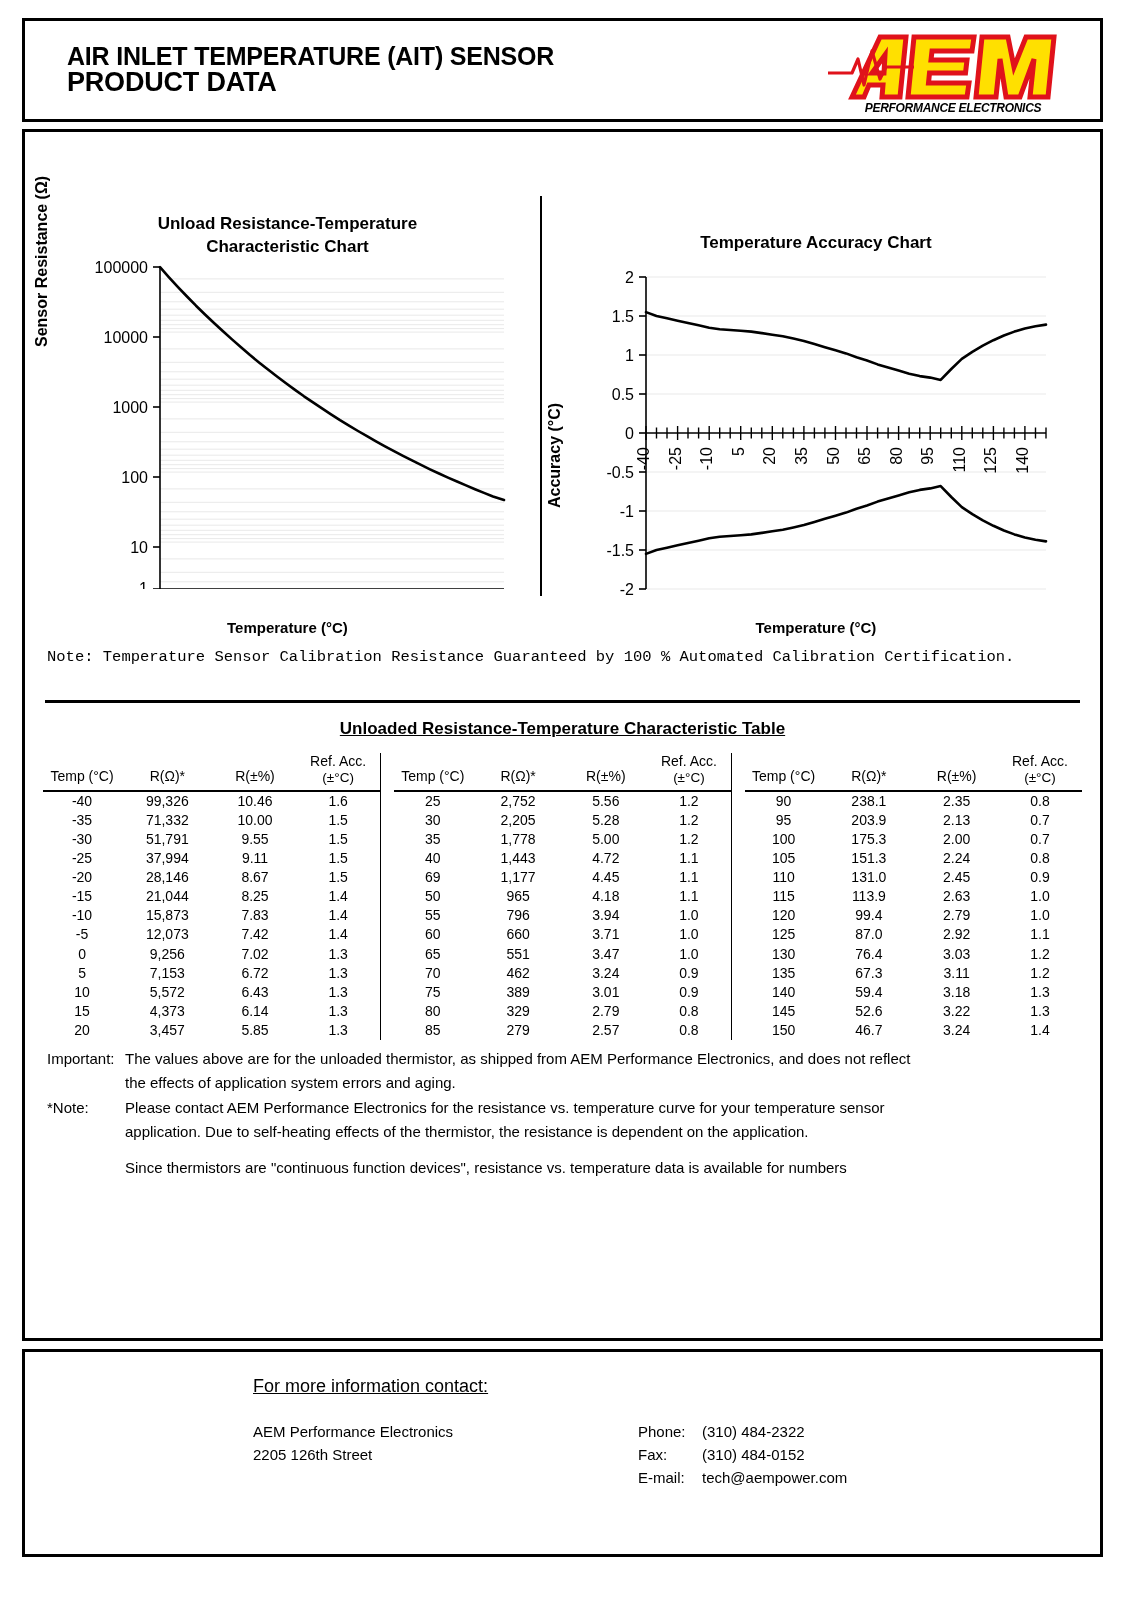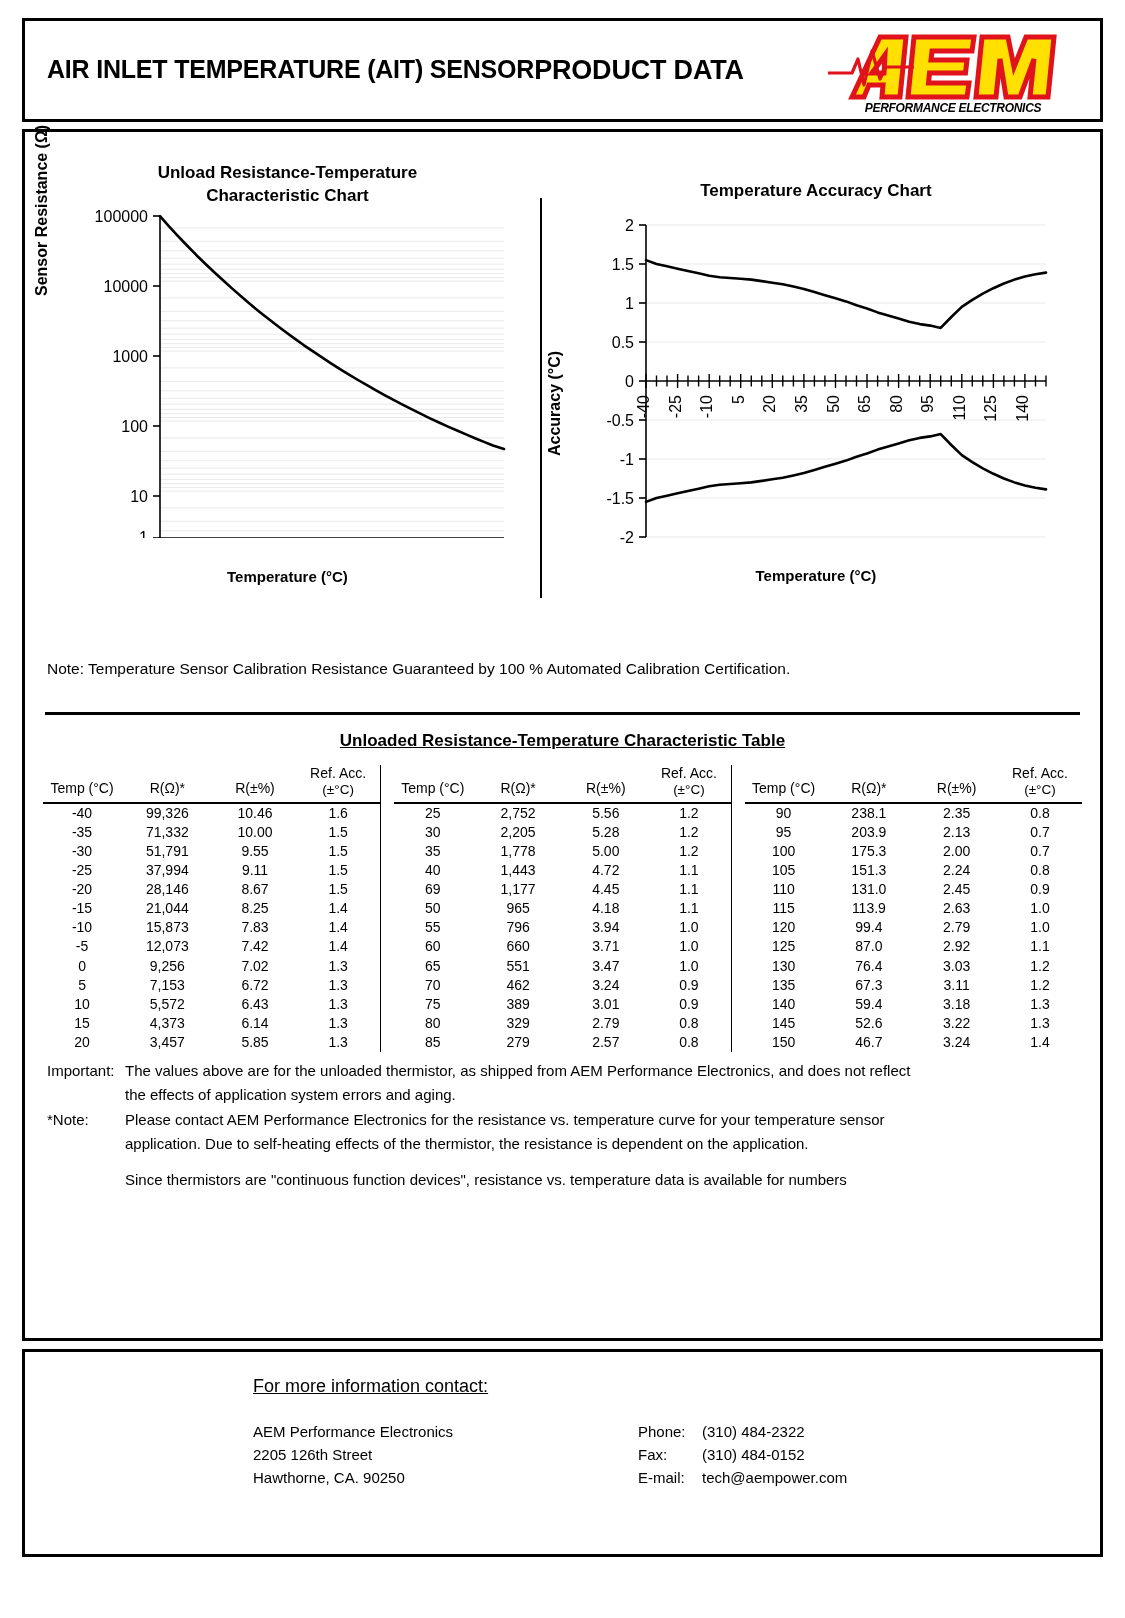--- a/index.html
+++ b/index.html
@@ -28,23 +28,24 @@
     border: 3px solid #000;
     height: 104px;
     display: flex;
     align-items: center;
     justify-content: space-between;
     padding: 0 16px 0 22px;
     box-sizing: border-box;
   }
   .header-titles {
     display: flex;
-    flex-direction: row;
+    flex-direction: column;
     justify-content: center;
     gap: 0;
+    margin-left: 20px;
   }
   .header-title-1 {
     font-size: 25px;
     font-weight: bold;
     letter-spacing: -0.2px;
     line-height: 1;
   }
   .header-title-2 {
     font-size: 27px;
     font-weight: bold;
@@ -80,20 +81,21 @@
     box-sizing: border-box;
     padding: 14px 18px 0 18px;
     position: relative;
   }
 
   
   .charts-row {
     display: flex;
     height: 490px;
     position: relative;
+    align-items: flex-end;
   }
   .chart-col { position: relative; }
   .chart-col.left  { width: 508px; }
   .chart-col.right { width: 553px; }
   .chart-divider {
     width: 0;
     border-left: 2px solid #000;
     margin: 52px 8px 40px 8px;
     height: 400px;
   }
@@ -110,22 +112,23 @@
     text-align: center;
     font-size: 15px;
     font-weight: bold;
   }
   .axis-xlabel.left-x  { margin-top: 30px; }
   .axis-xlabel.right-x { margin-top: 20px; }
 
   
   .note-line {
     font-size: 15.5px;
-    margin-top: 24px;
+    margin-top: 12px;
     padding-left: 4px;
+    font-family: Liberation Mono, monospace;
   }
 
   
   .table-sep {
     border-top: 3px solid #000;
     margin: 34px 2px 0 2px;
   }
   .table-title {
     text-align: center;
     font-size: 17px;
@@ -727,21 +730,20 @@
     </div>
   </div>
 
   <div class="footer-box">
     <div class="footer-inner">
       <div class="footer-heading">For more information contact:</div>
       <div class="footer-cols">
         <div class="footer-addr">
           <div>AEM Performance Electronics</div>
           <div>2205 126th Street</div>
-          <div>Hawthorne, CA. 90250</div>
         </div>
         <div>
           <div class="footer-contact-row">
             <div class="fc-label">Phone:</div>
             <div>(310) 484-2322</div>
           </div>
           <div class="footer-contact-row">
             <div class="fc-label">Fax:</div>
             <div>(310) 484-0152</div>
           </div>

